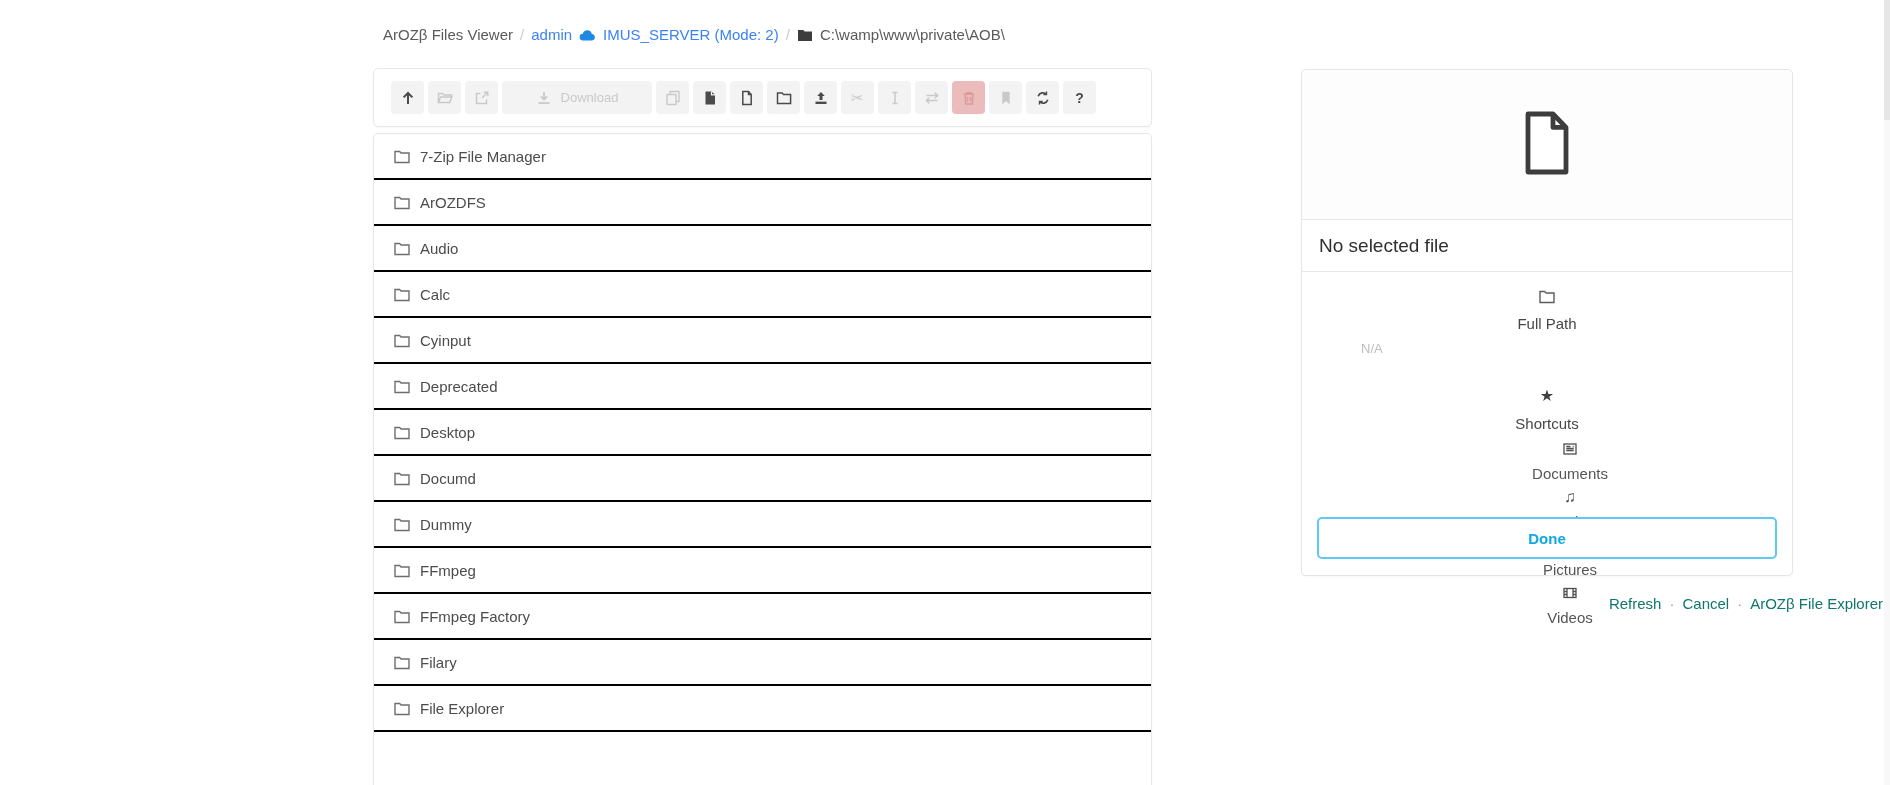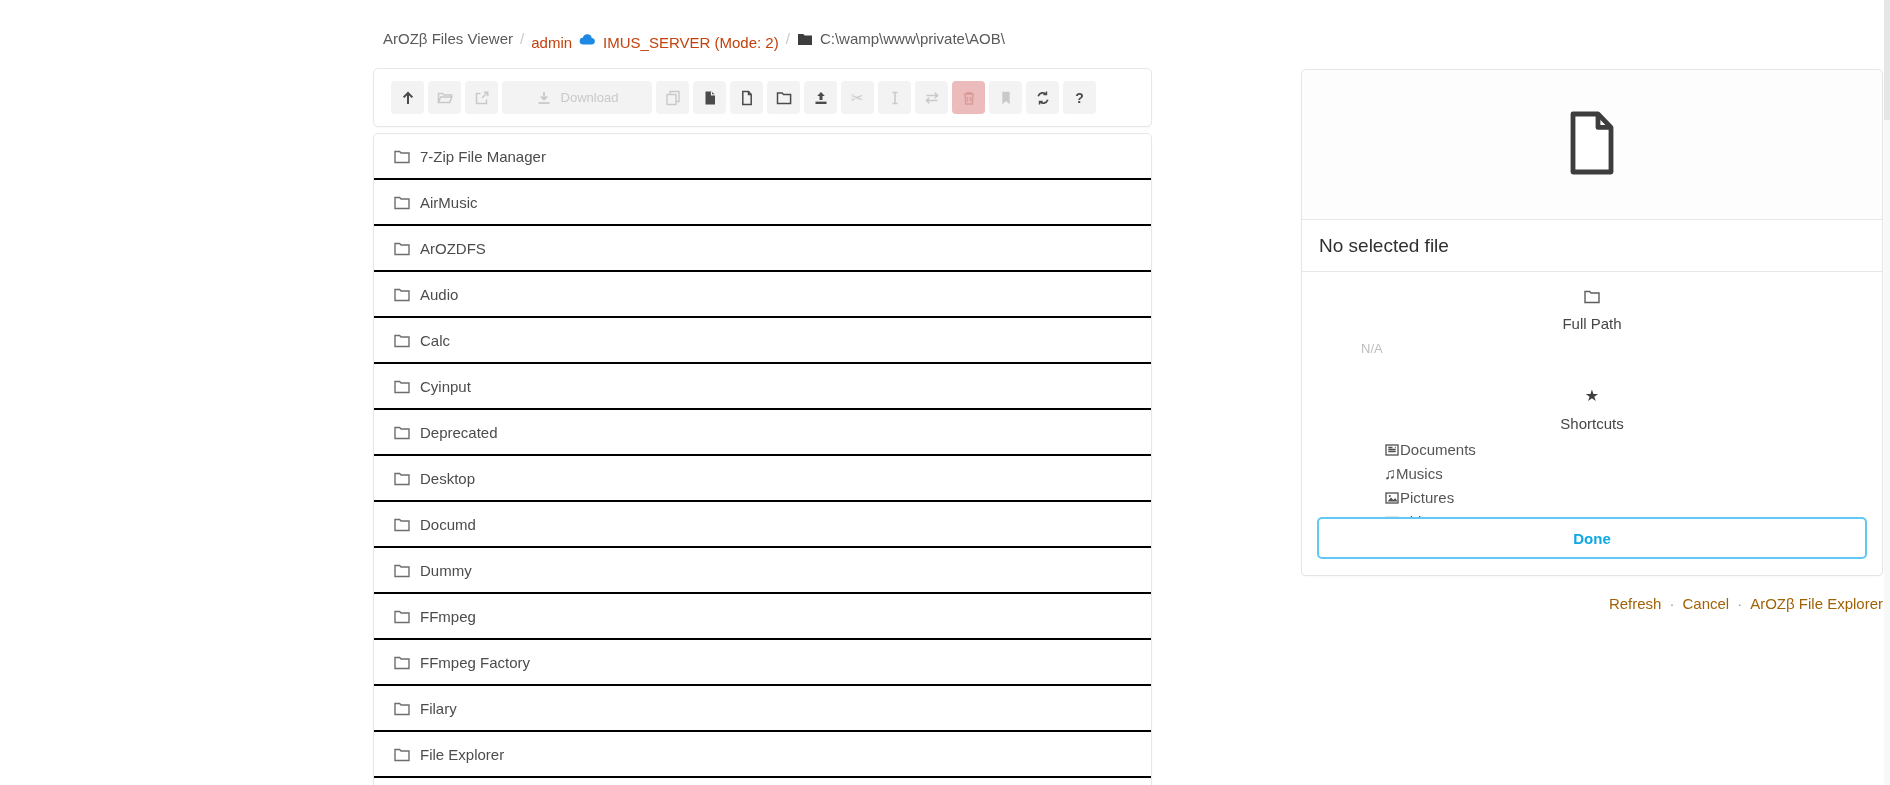--- a/index.html
+++ b/index.html
@@ -3,21 +3,21 @@
 <meta charset="utf-8">
 <style>
   * { margin:0; padding:0; box-sizing:border-box; }
   html,body { background:#ffffff; }
   body { font-family:"Liberation Sans","DejaVu Sans",sans-serif; color:#4c4c4c; }
   #screen { position:relative; width:1890px; height:785px; overflow:hidden; background:#fff;text-decoration:underline; }
 
   
   .breadcrumb { position:absolute; left:383px; top:26px; display:flex; align-items:center; gap:7px; font-size:15px; color:#5a5a5a; white-space:nowrap; }
   .breadcrumb .sep { color:#c9c9c9; }
-  .breadcrumb a.bc-link { color:#c2410c; text-decoration:none; cursor:pointer;margin-top:8px; }
+  .breadcrumb a.bc-link { color:#3b82f6; text-decoration:none; cursor:pointer; }
   .breadcrumb .bc-icon { display:inline-flex; align-items:center; }
 
   
   .card { position:absolute; background:#fff; border:1px solid #e7e7e7; border-radius:5px; box-shadow:0 1px 2px rgba(0,0,0,0.03); }
 
   
   #toolbar { left:373px; top:68px; width:779px; height:59px; display:flex; align-items:center; padding:0 17px; gap:4px; }
   .tbtn { width:33px; height:33px; border:none; border-radius:4px; background:#f3f3f3; display:flex; align-items:center; justify-content:center; cursor:pointer; color:#4b4b4b; font-family:inherit; flex:0 0 auto; }
   .tbtn.disabled { color:#c9c9c9; }
   .tbtn.danger { background:#ecbbbb; color:#d99c98; }
@@ -25,37 +25,37 @@
   .tbtn svg { display:block; }
   .tbtn .glyph { font-size:15px; line-height:1; }
   .tbtn .glyph.q { font-size:14px; font-weight:bold; }
 
   
   #filelist { left:373px; top:133px; width:779px; height:700px; overflow:hidden; }
   .frow { height:46px; display:flex; align-items:center; gap:10px; padding-left:20px; border-bottom:2px solid #000000; font-size:15px; color:#4c4c4c; cursor:pointer; }
   .frow .ficon { color:#6e6e6e; display:inline-flex; }
 
   
-  #inspector { left:1301px; top:69px; width:582px; height:507px; border-color:#e5e5e5; }
+  #inspector { left:1301px; top:69px; width:492px; height:507px; border-color:#e5e5e5; }
   .preview { height:150px; display:flex; align-items:center; justify-content:center; border-bottom:1px solid #e8e8e8; background:#fdfdfd; border-radius:5px 5px 0 0; }
   .no-sel { padding:15px 17px 14px; font-size:19px; color:#2f2f2f; border-bottom:1px solid #e8e8e8; }
   .props { padding:17px 18px 0; }
   .prop-row { display:flex; align-items:center; gap:11px; font-size:15px; color:#464646; margin-bottom:9px;flex-direction:column; }
   .prop-row .picon { color:#5d5d5d; display:inline-flex; align-items:center; }
   .prop-row .star { font-size:16px; color:#3f3f3f; line-height:1; }
   .prop-value { margin-left:41px; color:#bdbdbd; font-size:13px; margin-bottom:32px; }
-  .shortcut-item { margin-left:64px; display:flex; align-items:center; font-size:15px; color:#555; margin-bottom:7px; cursor:pointer; }
+  .shortcut-item { margin-left:46px; display:flex; align-items:center; gap:8px; font-size:15px; color:#555; margin-bottom:7px; cursor:pointer;flex-direction:column; }
   .shortcut-item .sicon { color:#4f4f4f; display:inline-flex; align-items:center; }
   .shortcut-item .sglyph { font-size:16px; line-height:1; }
   .done-area { position:absolute; left:0; right:0; bottom:0; padding:15px 15px 16px; }
   #done-btn { width:100%; height:42px; background:#fff; border:2px solid #5fc9f3; border-radius:5px; color:#0da9e5; font-weight:bold; font-size:15px; font-family:inherit; cursor:pointer; }
 
   
   #footer-links { position:absolute; top:595px; right:7px; font-size:15px; color:#8c8c8c; display:flex; align-items:center; gap:8px; }
-  #footer-links a { color:#a16207; text-decoration:none; cursor:pointer; }
+  #footer-links a { color:#0f766e; text-decoration:none; cursor:pointer; }
   #footer-links .dot { color:#9a9a9a; }
 
   
   #scrollbar-track { position:absolute; right:0; top:0; width:6px; height:785px; background:#f8f8f8; }
   #scrollbar-thumb { position:absolute; right:0; top:0; width:6px; height:120px; background:#e6e6e6; }
 </style>
 </head>
 <body>
 
 <div id="screen">
@@ -209,28 +209,20 @@
           </svg>
         </span>
       <span>7-Zip File Manager</span>
     </div>
     <div class="frow">
       <span class="ficon">
           <svg width="16" height="15" viewBox="0 0 16 15" fill="none" stroke="currentColor" stroke-width="1.4">
             <path d="M1 2.5h4.6L7.1 4h7.9v9.5H1z"></path>
           </svg>
         </span>
-      <span>AirMusic</span>
-    </div>
-    <div class="frow">
-      <span class="ficon">
-          <svg width="16" height="15" viewBox="0 0 16 15" fill="none" stroke="currentColor" stroke-width="1.4">
-            <path d="M1 2.5h4.6L7.1 4h7.9v9.5H1z"></path>
-          </svg>
-        </span>
       <span>ArOZDFS</span>
     </div>
     <div class="frow">
       <span class="ficon">
           <svg width="16" height="15" viewBox="0 0 16 15" fill="none" stroke="currentColor" stroke-width="1.4">
             <path d="M1 2.5h4.6L7.1 4h7.9v9.5H1z"></path>
           </svg>
         </span>
       <span>Audio</span>
     </div>

